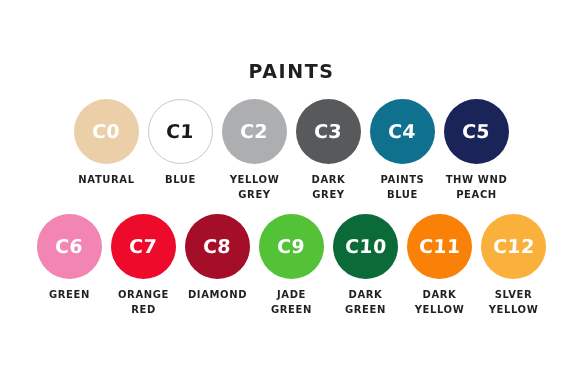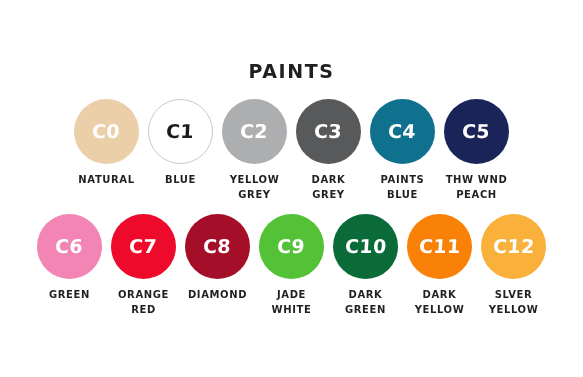--- a/index.html
+++ b/index.html
@@ -183,21 +183,21 @@
           <span class="chip-code" style="color: rgb(255, 255, 255);">C8</span>
         </div>
         <div class="chip-label">DIAMOND</div>
       </div>
 
       <div class="swatch">
         <div class="chip" style="background: rgb(83, 194, 54);">
           <span class="chip-code" style="color: rgb(255, 255, 255);">C9</span>
         </div>
         <div class="chip-label">JADE
-WHITE</div>
+GREEN</div>
       </div>
 
       <div class="swatch">
         <div class="chip" style="background: rgb(10, 107, 56);">
           <span class="chip-code" style="color: rgb(255, 255, 255);">C10</span>
         </div>
         <div class="chip-label">DARK
 GREEN</div>
       </div>
 

